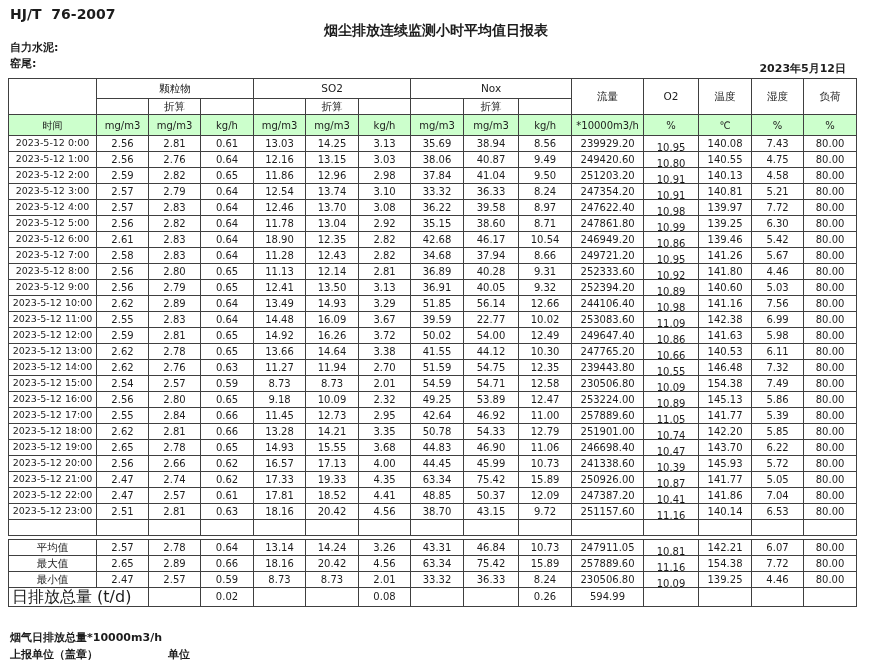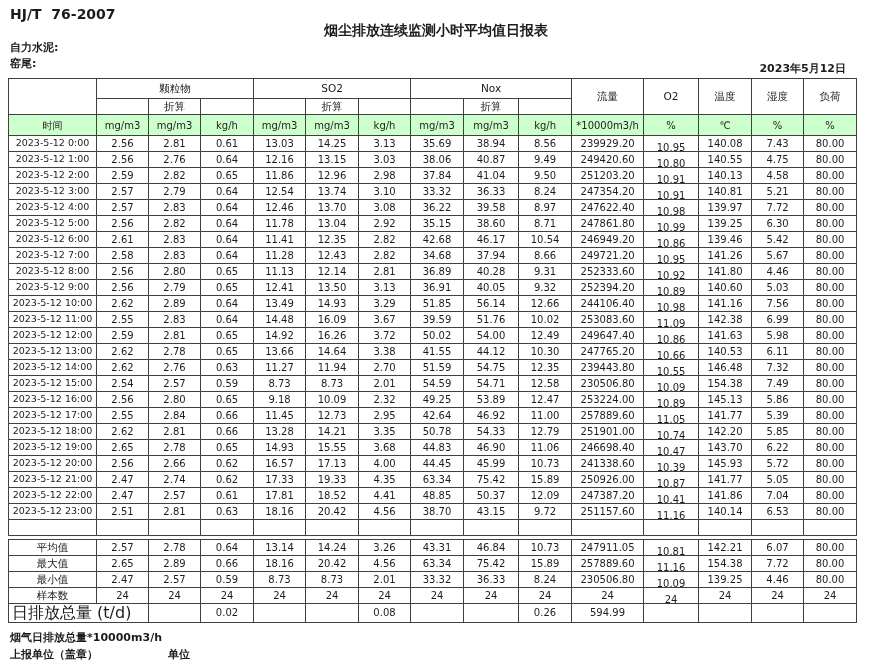--- a/index.html
+++ b/index.html
@@ -209,21 +209,21 @@
           <td><span class="o2shift">10.99</span></td>
           <td>139.25</td>
           <td>6.30</td>
           <td>80.00</td>
         </tr>
         <tr>
           <td class="time-cell">2023-5-12 6:00</td>
           <td>2.61</td>
           <td>2.83</td>
           <td>0.64</td>
-          <td>11.41</td>
+          <td>18.90</td>
           <td>12.35</td>
           <td>2.82</td>
           <td>42.68</td>
           <td>46.17</td>
           <td>10.54</td>
           <td>246949.20</td>
           <td><span class="o2shift">10.86</span></td>
           <td>139.46</td>
           <td>5.42</td>
           <td>80.00</td>
@@ -298,21 +298,21 @@
         </tr>
         <tr>
           <td class="time-cell">2023-5-12 11:00</td>
           <td>2.55</td>
           <td>2.83</td>
           <td>0.64</td>
           <td>14.48</td>
           <td>16.09</td>
           <td>3.67</td>
           <td>39.59</td>
-          <td>51.76</td>
+          <td>22.77</td>
           <td>10.02</td>
           <td>253083.60</td>
           <td><span class="o2shift">11.09</span></td>
           <td>142.38</td>
           <td>6.99</td>
           <td>80.00</td>
         </tr>
         <tr>
           <td class="time-cell">2023-5-12 12:00</td>
           <td>2.59</td>
@@ -600,37 +600,20 @@
           <td>2.01</td>
           <td>33.32</td>
           <td>36.33</td>
           <td>8.24</td>
           <td>230506.80</td>
           <td><span class="o2shift">10.09</span></td>
           <td>139.25</td>
           <td>4.46</td>
           <td>80.00</td>
         </tr>
-        <tr>
-          <td class="sum-label">样本数</td>
-          <td>24</td>
-          <td>24</td>
-          <td>24</td>
-          <td>24</td>
-          <td>24</td>
-          <td>24</td>
-          <td>24</td>
-          <td>24</td>
-          <td>24</td>
-          <td>24</td>
-          <td><span class="o2shift">24</span></td>
-          <td>24</td>
-          <td>24</td>
-          <td>24</td>
-        </tr>
         <tr class="daily-row">
           <td class="daily-label" colspan="2">日排放总量 (t/d)</td>
           <td></td>
           <td>0.02</td>
           <td></td>
           <td></td>
           <td>0.08</td>
           <td></td>
           <td></td>
           <td>0.26</td>

